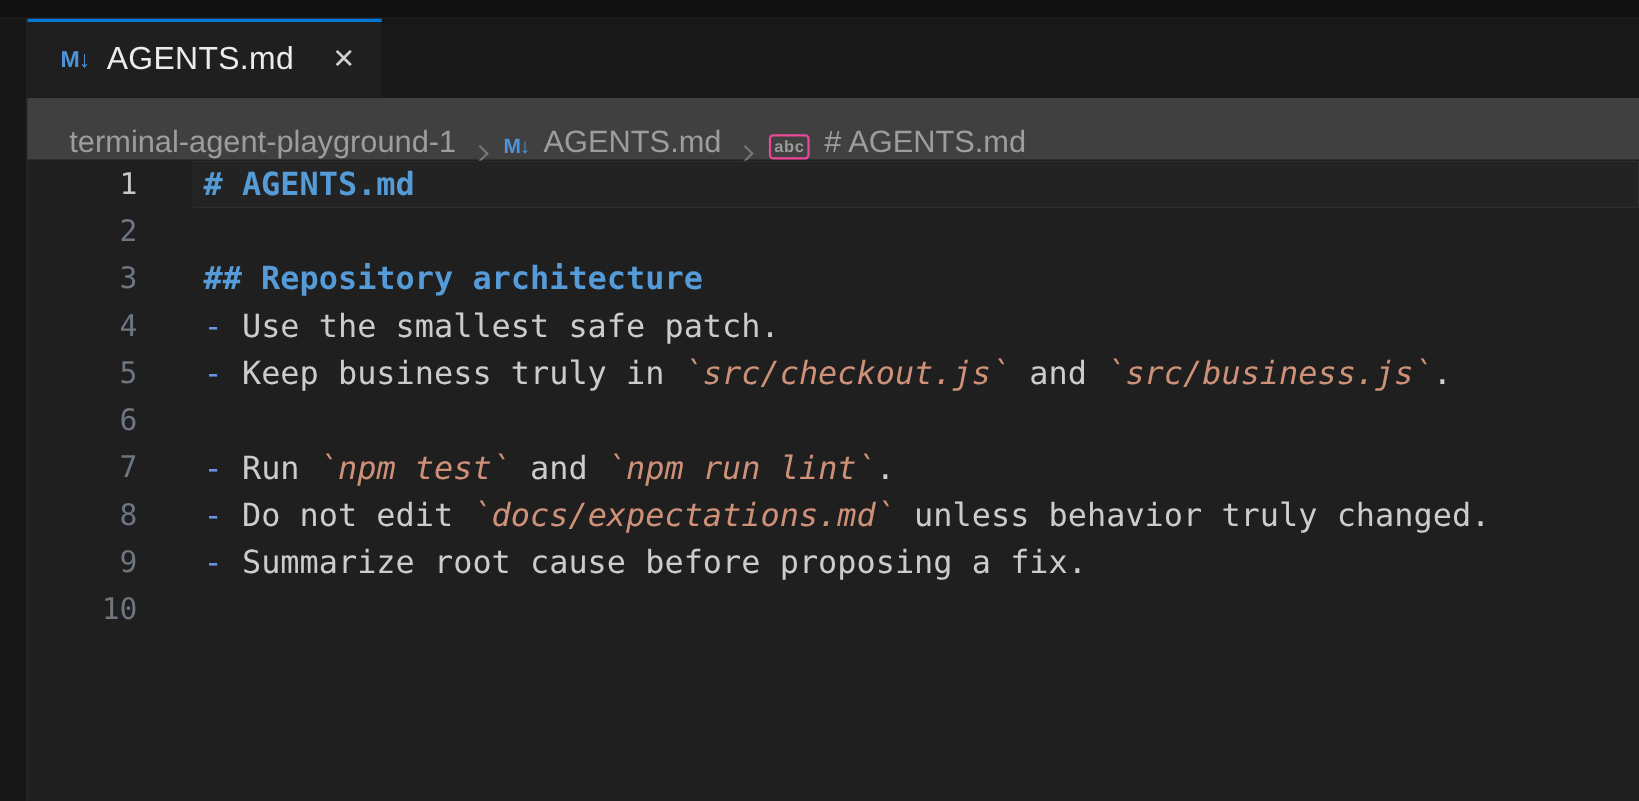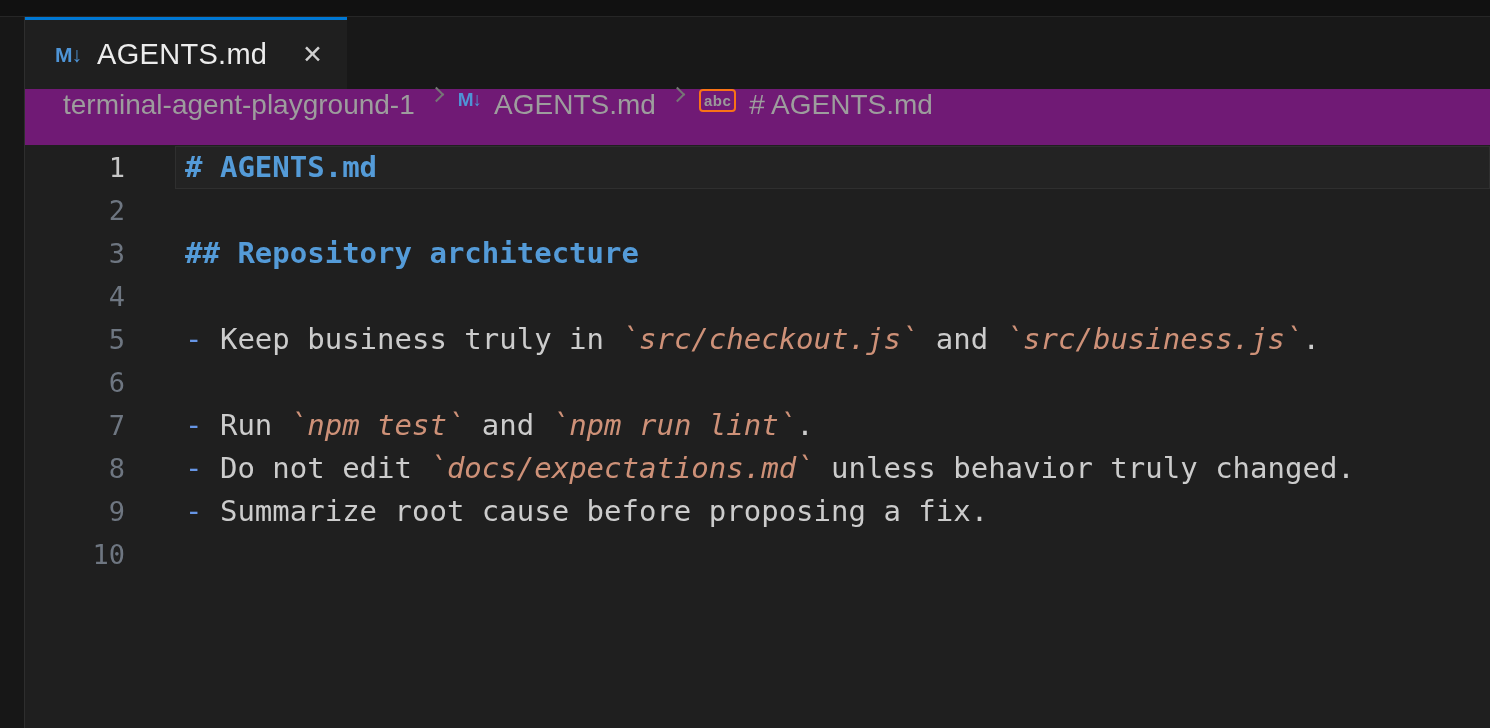--- a/index.html
+++ b/index.html
@@ -19,27 +19,27 @@
 
   
   .tab-bar { height:72px; background:#181818; display:flex; align-items:stretch; }
   .tab { width:322px; background:#1f1f1f; border-top:3px solid #0078d4;
     display:flex; align-items:center; padding:0 22px 0 30px; gap:16px; cursor:pointer; }
   .tab-label { color:#ececec; font-size:29px; flex:1; letter-spacing:.3px; white-space:nowrap; }
   .md-icon { color:#4e94d6; font-weight:700; font-size:21px; letter-spacing:-1px; white-space:nowrap; }
   .close-icon { color:#d0d0d0; font-size:25px; line-height:1; padding:2px; }
 
   
-  .breadcrumb { height:56px; display:flex; align-items:flex-start; padding-left:38px;
-    gap:13px; color:#9d9d9d; font-size:28px; background:#701a75; white-space:nowrap; }
+  .breadcrumb { height:56px; display:flex; align-items:flex-end; padding-left:38px;
+    gap:13px; color:#9d9d9d; font-size:28px; background:#404040; white-space:nowrap; }
   .crumb { cursor:pointer; }
   .chevron { width:11px; height:11px; border-top:2px solid #767676;
     border-right:2px solid #767676; transform:rotate(45deg); margin:0 3px; flex:none; }
   .breadcrumb .md-icon { font-size:19px; }
-  .abc-icon { border:2px solid #f97316; border-radius:4px; font-size:15px; font-weight:700;
+  .abc-icon { border:2px solid #ec4899; border-radius:4px; font-size:15px; font-weight:700;
     padding:2px 3px; line-height:1; letter-spacing:.5px; color:#9a9a9a; }
 
   
   .editor { position:relative; padding-top:1px; font-family:"DejaVu Sans Mono", monospace;
     font-size:29px; cursor:text; }
   .code-line { display:flex; height:43px; line-height:43px; }
   .gutter { width:100px; flex:none; text-align:right; color:#6e7681; font-size:27px; }
   .line-body { flex:1; margin-left:50px; padding-left:10px; white-space:pre; color:#cccccc; }
   .code-line.active .gutter { color:#c6c6c6; }
   .code-line.active .line-body { box-shadow:inset 0 0 0 1px #2f2f2f; background:#232323; }
@@ -83,20 +83,21 @@
         <div class="code-line">
     <div class="gutter">2</div>
     <div class="line-body"></div>
   </div>
         <div class="code-line">
     <div class="gutter">3</div>
     <div class="line-body"><span class="seg-heading">## Repository architecture</span></div>
   </div>
         <div class="code-line">
     <div class="gutter">4</div>
+    <div class="line-body"><span class="seg-dash">-</span><span class="seg-text"> Use the smallest safe patch.</span></div>
   </div>
         <div class="code-line">
     <div class="gutter">5</div>
     <div class="line-body"><span class="seg-dash">-</span><span class="seg-text"> Keep business truly in </span><span class="seg-code">`src/checkout.js`</span><span class="seg-text"> and </span><span class="seg-code">`src/business.js`</span><span class="seg-text">.</span></div>
   </div>
         <div class="code-line">
     <div class="gutter">6</div>
   </div>
         <div class="code-line">
     <div class="gutter">7</div>

